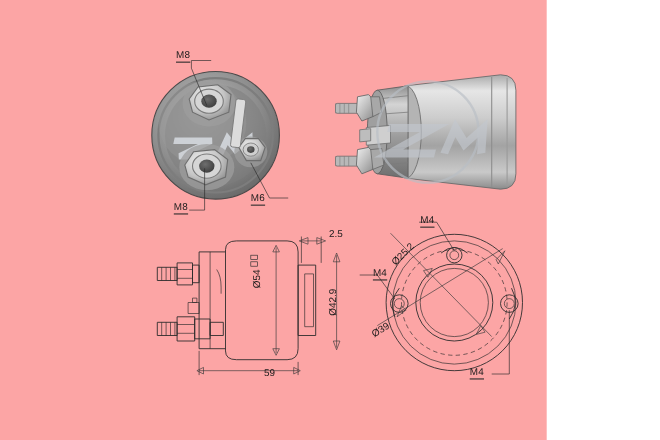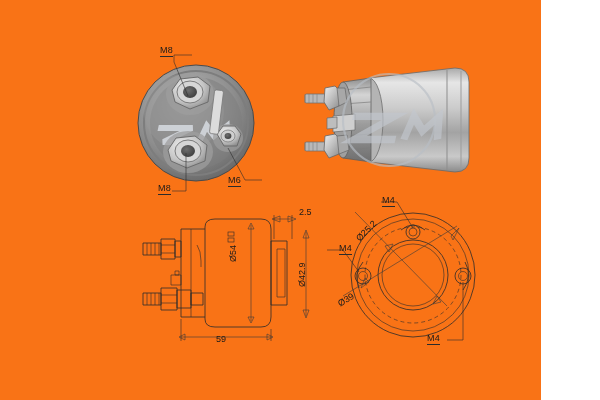--- a/index.html
+++ b/index.html
@@ -6,23 +6,23 @@
   html, body {
     margin: 0;
     padding: 0;
     background: #ffffff;
   }
   body {
     font-family: "Liberation Sans", sans-serif;
   }
   #sheet {
     position: relative;
-    width: 541px;
+    width: 497px;
     height: 400px;
-    background: #f97316;
+    background: #fca5a5;
     overflow: hidden;
   }
   .view {
     position: absolute;
   }
   .lbl {
     position: absolute;
     font-family: "Liberation Sans", sans-serif;
     font-size: 9px;
     color: #1a1a1a;
@@ -218,21 +218,21 @@
     <path class="lnD" d="M113,24 L116,18 L119,24 Z" fill="#3a3a3a"></path>
     <path class="lnD" d="M113,112 L116,118 L119,112 Z" fill="#3a3a3a"></path>
 
     <path class="lnD" d="M46,132 L136,132"></path>
     <path class="lnD" d="M50,129 L44,132 L50,135 Z" fill="#3a3a3a"></path>
     <path class="lnD" d="M132,129 L138,132 L132,135 Z" fill="#3a3a3a"></path>
     <path class="lnT" d="M46,114 L46,136 M136,124 L136,136"></path>
   </svg>
 
   <div class="dimtxt" style="left:228px; top:262px; transform:rotate(-90deg); transform-origin:left top;">Ø54</div>
-  <div class="dimtxt" style="left:216px; top:334px;">59</div>
+  <div class="dimtxt" style="left:240px; top:334px;">59</div>
 
   <svg class="view" style="left:268px; top:205px;" width="60" height="130">
     <path class="lnD" d="M6,14 L24,14"></path>
     <path class="lnD" d="M12,11 L4,14 L12,17 Z" fill="#3a3a3a"></path>
     <path class="lnD" d="M20,11 L28,14 L20,17 Z" fill="#3a3a3a"></path>
     <path class="lnT" d="M6,10 L6,34 M24,10 L24,34"></path>
   </svg>
   <div class="dimtxt" style="left:299px; top:207px;">2.5</div>
 
   <svg class="view" style="left:286px; top:228px;" width="40" height="96">

